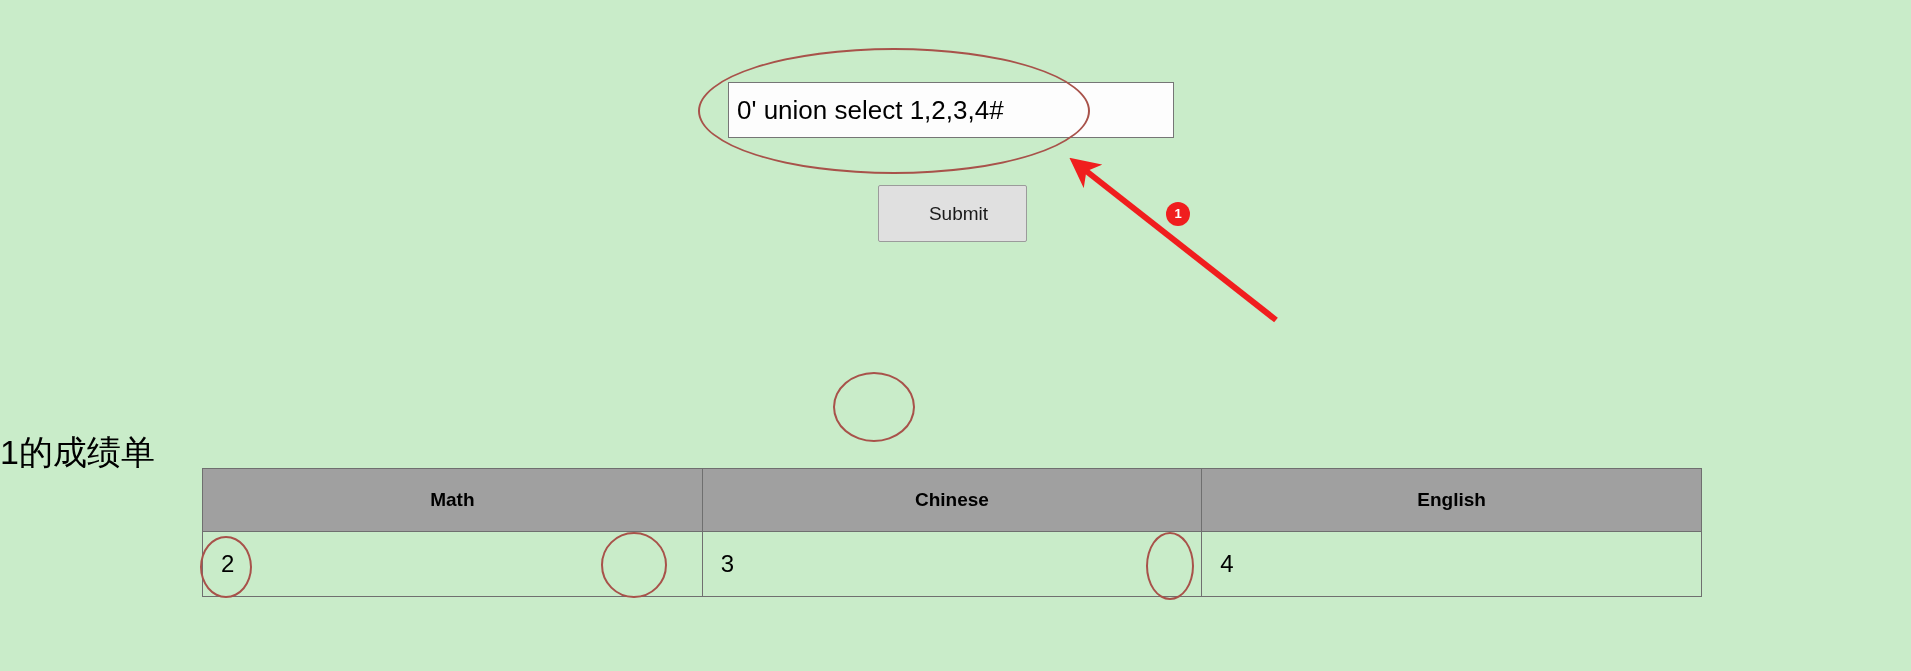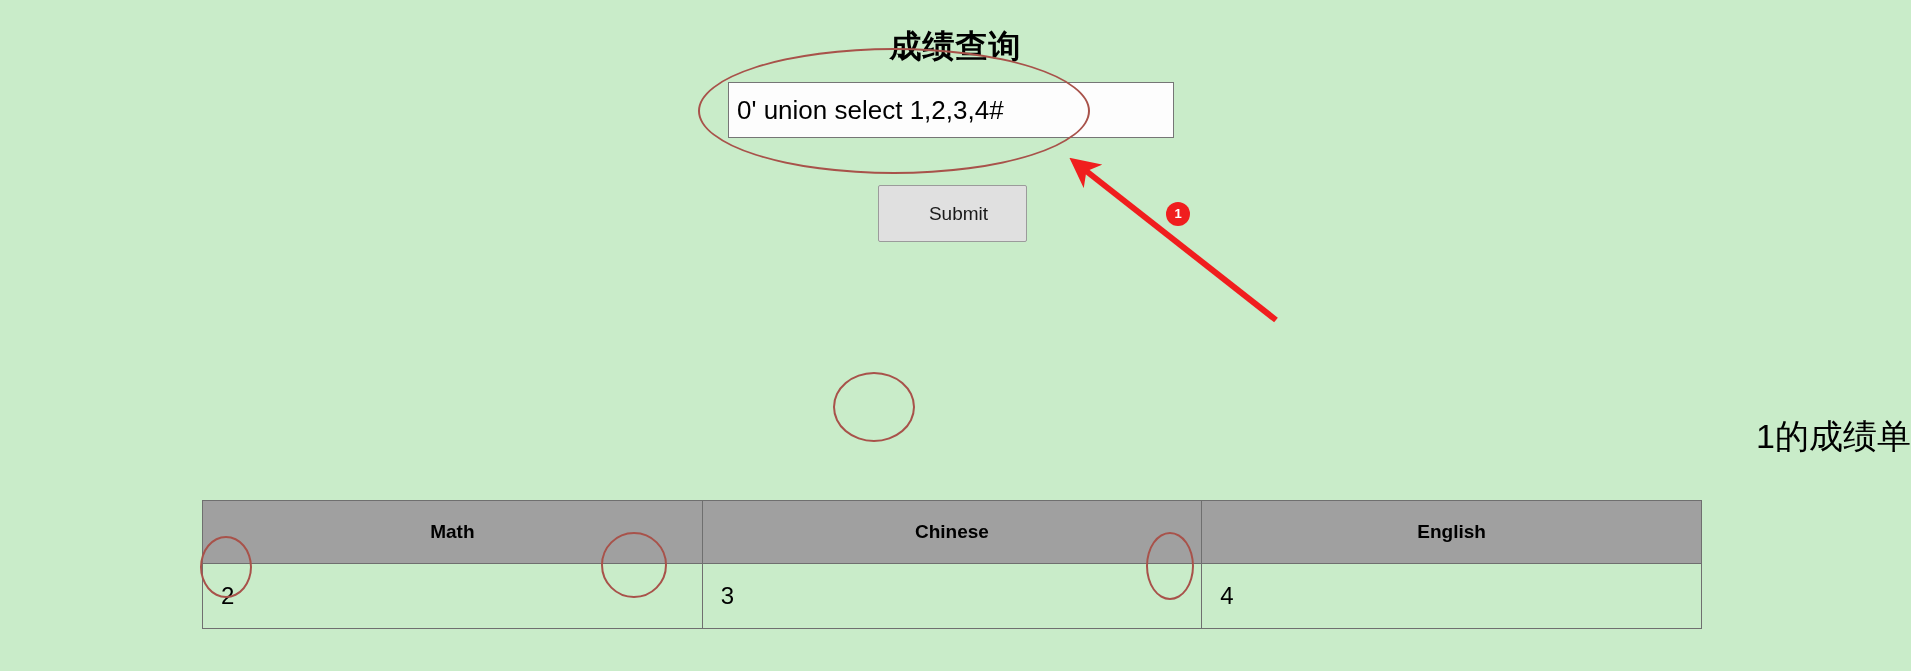--- a/index.html
+++ b/index.html
@@ -70,38 +70,37 @@
     font-size: 19px;
     color: #1a1a1a;
     cursor: pointer;
     padding-left: 18px;
   }
 
   
   #result-heading {
     position: absolute;
     left: 0;
-    top: 387px;
-    width: 1911px;
-    text-align: right;
+    top: 403px;
+    width: 1911px;
+    text-align: left;
     font-size: 34px;
     font-weight: normal;
     color: #000000;
     line-height: 42px;
   }
 
   
   #score-table {
     position: absolute;
     left: 202px;
     top: 468px;
     width: 1500px;
     border-collapse: collapse;
     table-layout: fixed;
-    margin-top: 32px;
   }
   #score-table th {
     height: 60px;
     background: #a0a0a0;
     border: 1px solid #6f6f6f;
     font-size: 19px;
     font-weight: bold;
     color: #000000;
     text-align: center;
   }
@@ -183,21 +182,20 @@
     line-height: 24px;
     text-align: center;
     font-family: "Liberation Sans", "DejaVu Sans", sans-serif;
   }
 </style>
 </head>
 <body>
 
 <div class="page">
 
-  <h1 id="page-title">成绩查询</h1>
 
   <div id="query-form">
     <input id="query-input" type="text" value="0' union select 1,2,3,4#" style="">
   </div>
 
   <button id="submit-button">Submit</button>
 
   <h2 id="result-heading">1的成绩单</h2>
 
   <table id="score-table">

